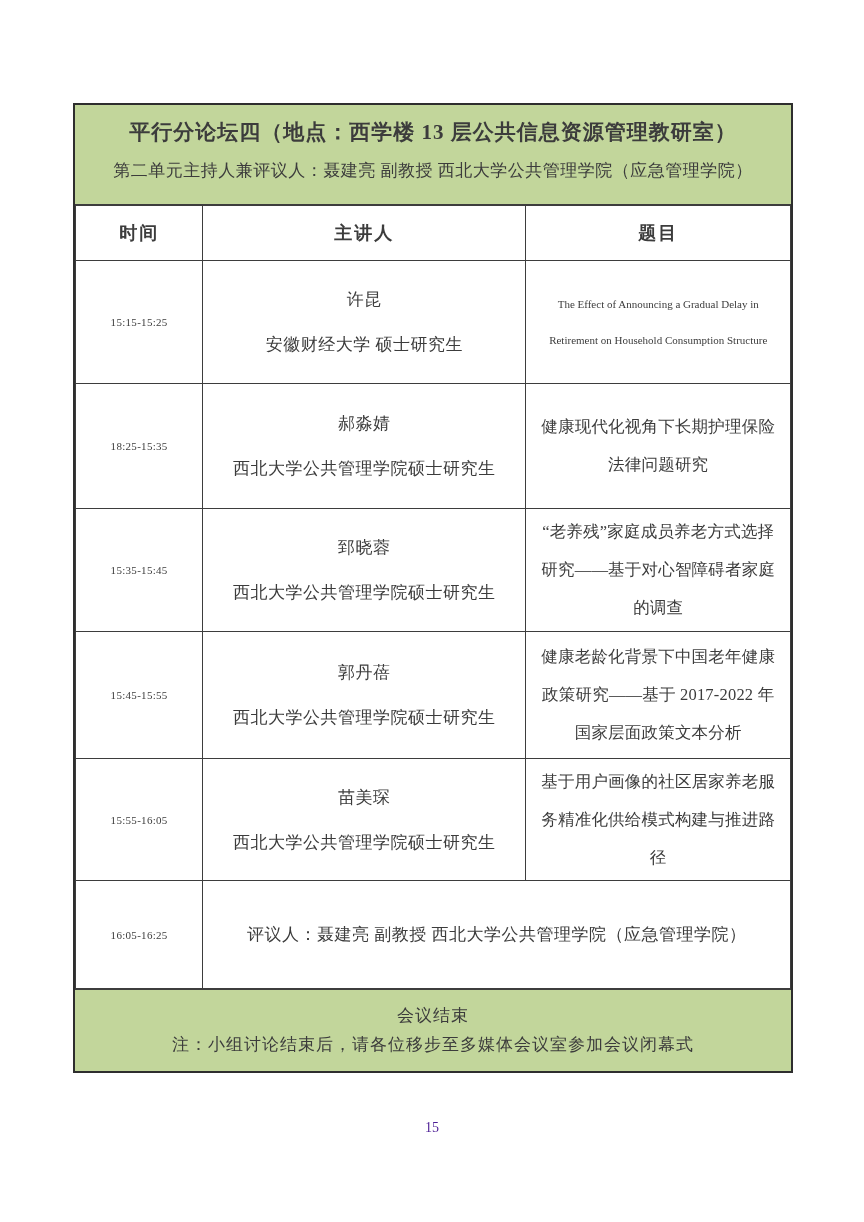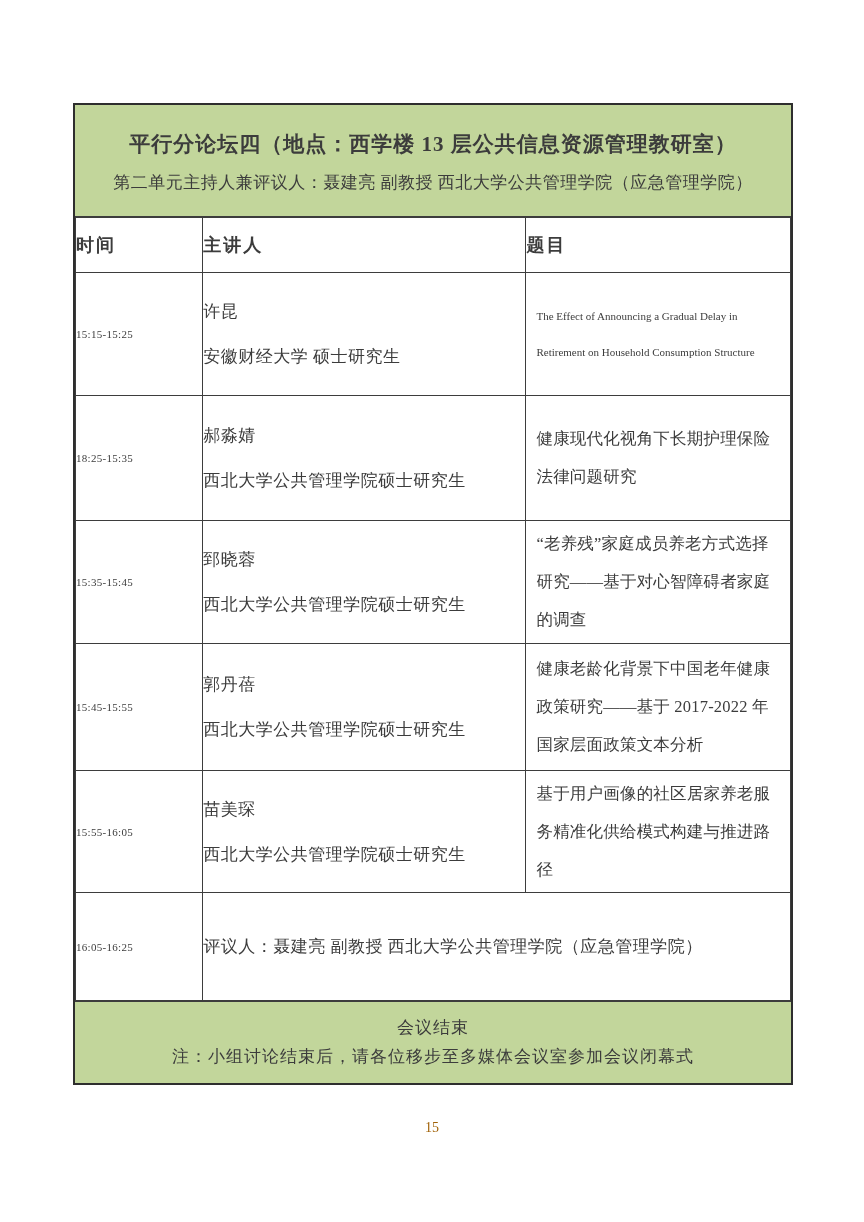--- a/index.html
+++ b/index.html
@@ -16,21 +16,21 @@
     left: 73px; top: 103px;
     width: 720px;
     border: 2.5px solid #2e2e2e;
     background: #fff;
   }
   
   .green-head {
     background: var(--accent);
     border-bottom: 1.5px solid var(--line);
     text-align: center;
-    padding: 24px 10px 20px 10px;
+    padding: 12px 10px 20px 10px;
   }
   .g-title {
     font-size: 21px;
     font-weight: bold;
     letter-spacing: 1px;
     line-height: 30px;
   }
   .g-sub {
     margin-top: 11px;
     font-size: 17px;
@@ -42,21 +42,21 @@
     width: 100%;
     border-collapse: collapse;
     table-layout: fixed;
   }
   table.grid col.c-time    { width: 17.8%; }
   table.grid col.c-speaker { width: 45.2%; }
   table.grid col.c-topic   { width: 37.0%; }
   table.grid th, table.grid td {
     border: 1.5px solid var(--line);
     vertical-align: middle;
-    text-align: left;
+    text-align: center;
   }
   tr.hrow { height: 55px; }
   tr.hrow th {
     font-size: 18px;
     font-weight: bold;
     letter-spacing: 2px;
   }
   tr.r1 { height: 123px; }
   tr.r2 { height: 125px; }
   tr.r3 { height: 123px; }
@@ -89,21 +89,21 @@
     font-size: 17px;
     letter-spacing: 1px;
     line-height: 29px;
   }
   .pageno {
     position: absolute;
     left: 0; right: 0;
     top: 1120px;
     text-align: center;
     font-size: 14px;
-    color: #a16207;
+    color: #4c1d95;
   }
 </style>
 </head>
 <body>
 
 <div class="doc-table">
 
   <div class="green-head">
     <div class="g-title">平行分论坛四（地点：西学楼 13 层公共信息资源管理教研室）</div>
     <div class="g-sub">第二单元主持人兼评议人：聂建亮 副教授 西北大学公共管理学院（应急管理学院）</div>

